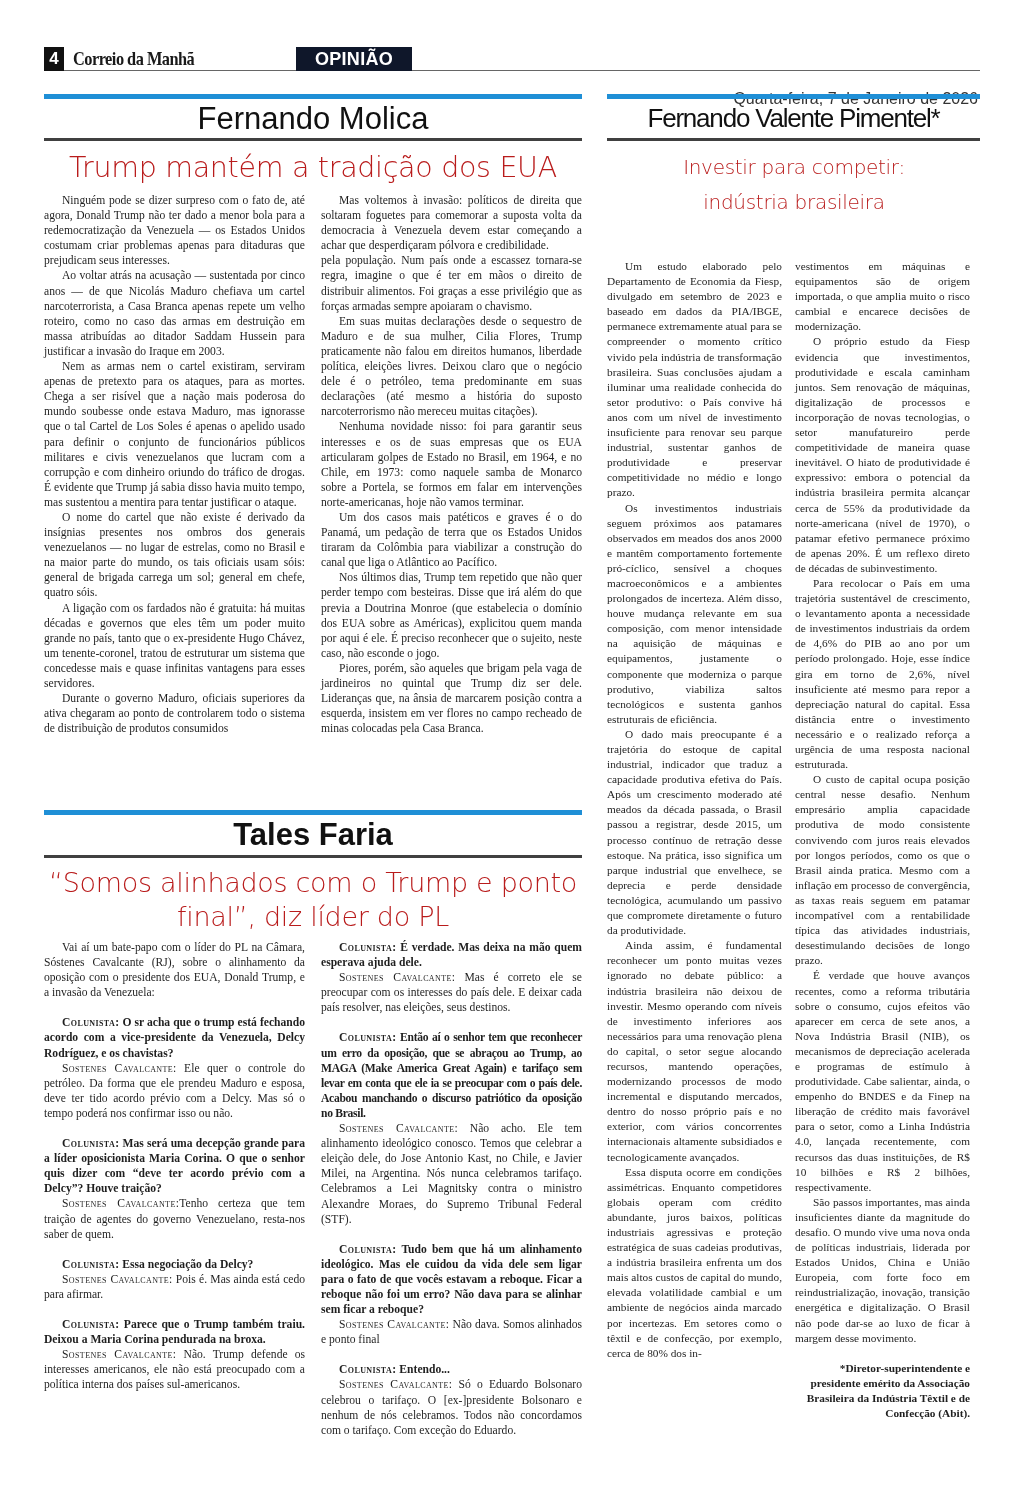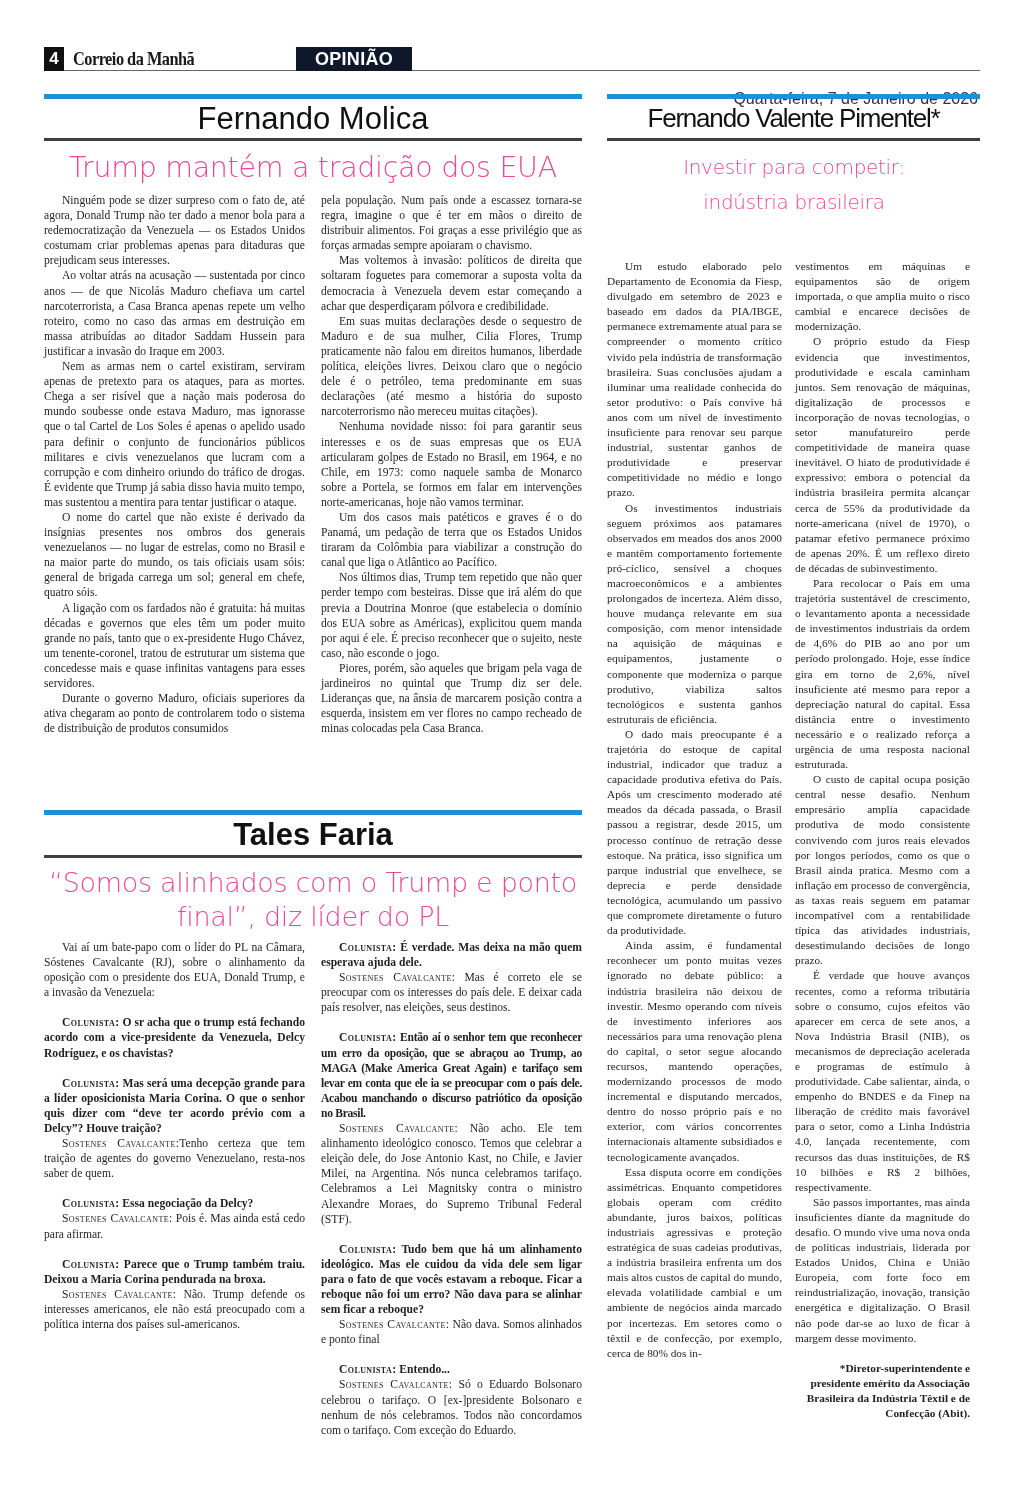--- a/index.html
+++ b/index.html
@@ -13,21 +13,21 @@
     .paper-name { position: absolute; left: 29px; top: 1px; font-family: "Liberation Serif", serif; font-size: 19px; font-weight: bold;
       letter-spacing: -0.6px; transform: scaleX(0.86); transform-origin: left center; white-space: nowrap; line-height: 22px; }
     .section-tag { position: absolute; left: 252px; top: 0; width: 116px; height: 24px; background: #0f172a; color: #fff;
       font-family: "Liberation Sans", sans-serif; font-size: 18px; font-weight: bold; text-align: center; line-height: 24px; letter-spacing: 0.3px; }
     .date { position: absolute; right: 2px; top: 3px; font-family: "Liberation Sans", sans-serif; font-size: 16px; color: #333; margin-top: 40px; }
 
     
     .author-bar { position: absolute; border-top: 5px solid #1f8fd6; border-bottom: 3px solid #404040; display: flex;
       align-items: center; justify-content: center; }
     .author-name { font-family: "Liberation Sans", sans-serif; color: #111; white-space: nowrap; }
-    .headline { position: absolute; text-align: center; font-family: "DejaVu Sans", sans-serif; font-weight: 300; color: #ec4899;
+    .headline { position: absolute; text-align: center; font-family: "DejaVu Sans", sans-serif; font-weight: 300; color: #b91c1c;
       letter-spacing: -0.3px; }
 
     
     .col { position: absolute; font-family: "Liberation Serif", serif; font-size: 11.6px; line-height: 15.1px; text-align: justify;
       hyphens: auto; color: #1f1f1f; }
     .col p { text-indent: 18px; }
     .col .gap { height: 15px; }
     .q { font-weight: bold; }
     .sc { font-variant: small-caps; letter-spacing: 0.4px; }
     .sig { text-align: right; font-weight: bold; text-indent: 0 !important; }
@@ -49,38 +49,39 @@
 
 <div class="col" id="molica-c1" style="left:44px; top:193px; width:261px;">
   <p>Ninguém pode se dizer surpreso com o fato de, até agora, Donald Trump não ter dado a menor bola para a redemocratização da Venezuela — os Estados Unidos costumam criar problemas apenas para ditaduras que prejudicam seus interesses.</p>
   <p>Ao voltar atrás na acusação — sustentada por cinco anos — de que Nicolás Maduro chefiava um cartel narcoterrorista, a Casa Branca apenas repete um velho roteiro, como no caso das armas em destruição em massa atribuídas ao ditador Saddam Hussein para justificar a invasão do Iraque em 2003.</p>
   <p>Nem as armas nem o cartel existiram, serviram apenas de pretexto para os ataques, para as mortes. Chega a ser risível que a nação mais poderosa do mundo soubesse onde estava Maduro, mas ignorasse que o tal Cartel de Los Soles é apenas o apelido usado para definir o conjunto de funcionários públicos militares e civis venezuelanos que lucram com a corrupção e com dinheiro oriundo do tráfico de drogas. É evidente que Trump já sabia disso havia muito tempo, mas sustentou a mentira para tentar justificar o ataque.</p>
   <p>O nome do cartel que não existe é derivado da insígnias presentes nos ombros dos generais venezuelanos — no lugar de estrelas, como no Brasil e na maior parte do mundo, os tais oficiais usam sóis: general de brigada carrega um sol; general em chefe, quatro sóis.</p>
   <p>A ligação com os fardados não é gratuita: há muitas décadas e governos que eles têm um poder muito grande no país, tanto que o ex-presidente Hugo Chávez, um tenente-coronel, tratou de estruturar um sistema que concedesse mais e quase infinitas vantagens para esses servidores.</p>
   <p>Durante o governo Maduro, oficiais superiores da ativa chegaram ao ponto de controlarem todo o sistema de distribuição de produtos consumidos</p>
 </div>
 <div class="col" style="left:321px; top:193px; width:261px;">
+  <p>Mas voltemos à invasão: políticos de direita que soltaram foguetes para comemorar a suposta volta da democracia à Venezuela devem estar começando a achar que desperdiçaram pólvora e credibilidade.</p>
   <p style="text-indent:0">pela população. Num país onde a escassez tornara-se regra, imagine o que é ter em mãos o direito de distribuir alimentos. Foi graças a esse privilégio que as forças armadas sempre apoiaram o chavismo.</p>
-  <p>Mas voltemos à invasão: políticos de direita que soltaram foguetes para comemorar a suposta volta da democracia à Venezuela devem estar começando a achar que desperdiçaram pólvora e credibilidade.</p>
   <p>Em suas muitas declarações desde o sequestro de Maduro e de sua mulher, Cilia Flores, Trump praticamente não falou em direitos humanos, liberdade política, eleições livres. Deixou claro que o negócio dele é o petróleo, tema predominante em suas declarações (até mesmo a história do suposto narcoterrorismo não mereceu muitas citações).</p>
   <p>Nenhuma novidade nisso: foi para garantir seus interesses e os de suas empresas que os EUA articularam golpes de Estado no Brasil, em 1964, e no Chile, em 1973: como naquele samba de Monarco sobre a Portela, se formos em falar em intervenções norte-americanas, hoje não vamos terminar.</p>
   <p>Um dos casos mais patéticos e graves é o do Panamá, um pedação de terra que os Estados Unidos tiraram da Colômbia para viabilizar a construção do canal que liga o Atlântico ao Pacífico.</p>
   <p>Nos últimos dias, Trump tem repetido que não quer perder tempo com besteiras. Disse que irá além do que previa a Doutrina Monroe (que estabelecia o domínio dos EUA sobre as Américas), explicitou quem manda por aqui é ele. É preciso reconhecer que o sujeito, neste caso, não esconde o jogo.</p>
   <p>Piores, porém, são aqueles que brigam pela vaga de jardineiros no quintal que Trump diz ser dele. Lideranças que, na ânsia de marcarem posição contra a esquerda, insistem em ver flores no campo recheado de minas colocadas pela Casa Branca.</p>
 </div>
 
 <div class="author-bar" style="left:44px; top:810px; width:538px; height:48px;">
   <span class="author-name" style="font-size:31px; font-weight:bold;">Tales Faria</span>
 </div>
 <div class="headline" style="left:48px; top:866px; width:530px; font-size:27px; line-height:34px;">“Somos alinhados com o Trump e ponto final”, diz líder do PL</div>
 
 <div class="col" style="left:44px; top:940px; width:261px;">
   <p>Vai aí um bate-papo com o líder do PL na Câmara, Sóstenes Cavalcante (RJ), sobre o alinhamento da oposição com o presidente dos EUA, Donald Trump, e a invasão da Venezuela:</p>
   <div class="gap"></div>
   <p class="q"><span class="sc">Colunista:</span> <span>O sr acha que o trump está fechando acordo com a vice-presidente da Venezuela, Delcy Rodríguez, e os chavistas?</span></p>
+  <p><span class="sc">Sostenes Cavalcante:</span> <span>Ele quer o controle do petróleo. Da forma que ele prendeu Maduro e esposa, deve ter tido acordo prévio com a Delcy. Mas só o tempo poderá nos confirmar isso ou não.</span></p>
   <div class="gap"></div>
   <p class="q"><span class="sc">Colunista:</span> <span>Mas será uma decepção grande para a líder oposicionista Maria Corina. O que o senhor quis dizer com “deve ter acordo prévio com a Delcy”? Houve traição?</span></p>
   <p><span class="sc">Sostenes Cavalcante:</span><span>Tenho certeza que tem traição de agentes do governo Venezuelano, resta-nos saber de quem.</span></p>
   <div class="gap"></div>
   <p class="q"><span class="sc">Colunista:</span> <span>Essa negociação da Delcy?</span></p>
   <p><span class="sc">Sostenes Cavalcante:</span> <span>Pois é. Mas ainda está cedo para afirmar.</span></p>
   <div class="gap"></div>
   <p class="q"><span class="sc">Colunista:</span> <span>Parece que o Trump também traiu. Deixou a Maria Corina pendurada na broxa.</span></p>
   <p><span class="sc">Sostenes Cavalcante:</span> <span>Não. Trump defende os interesses americanos, ele não está preocupado com a política interna dos países sul-americanos.</span></p>
 </div>

